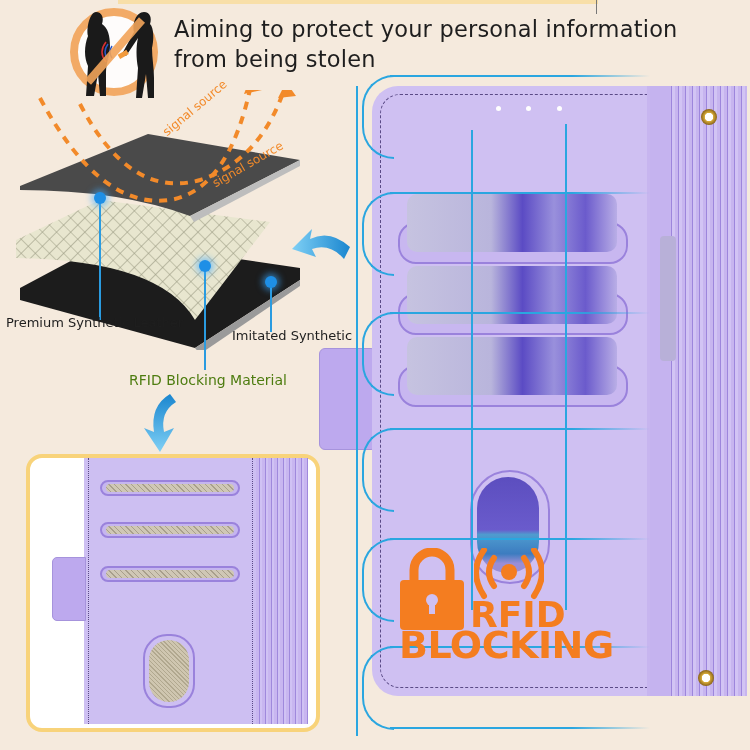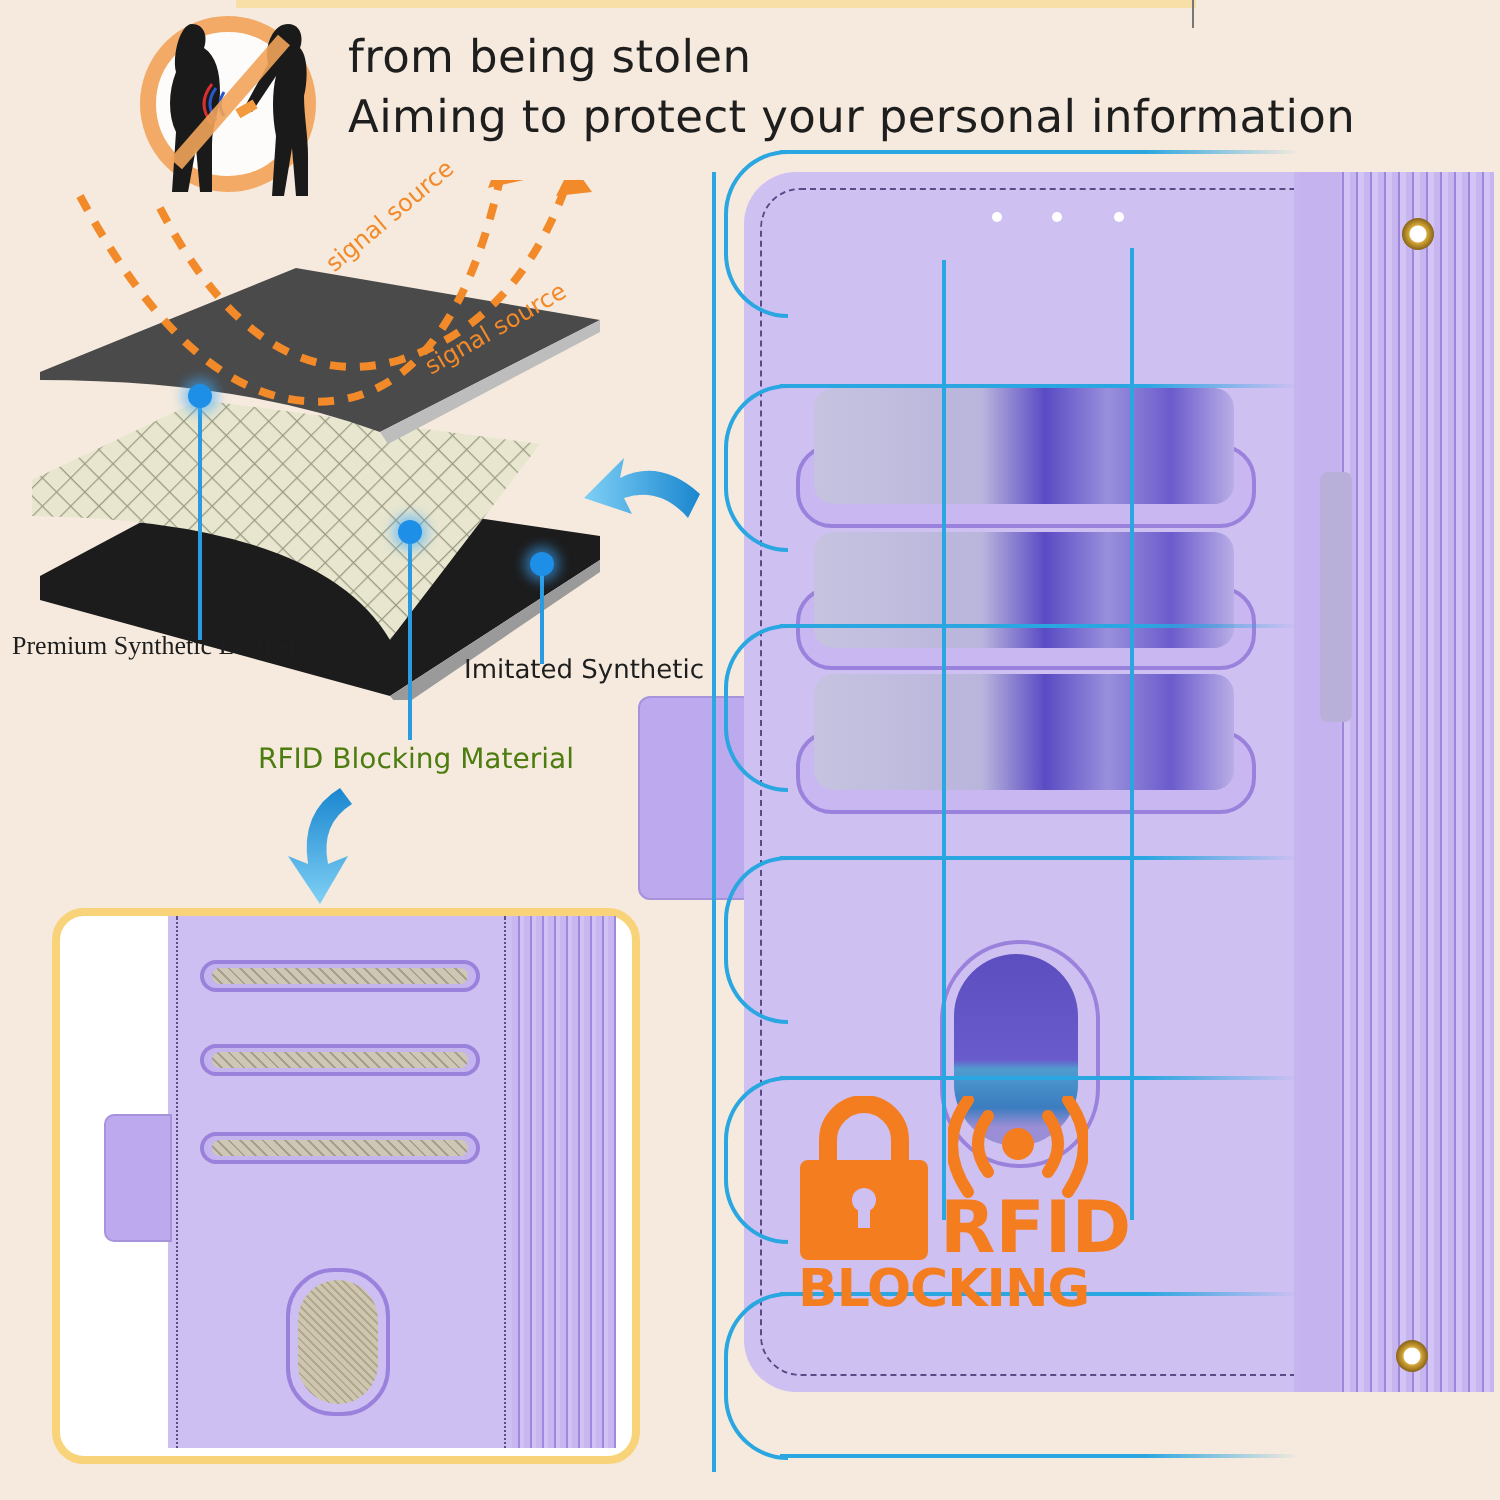--- a/index.html
+++ b/index.html
@@ -45,22 +45,22 @@
     <path d="M30 8 c6 0 8 6 6 12 c6 4 8 12 8 22 c0 10 -4 16 -4 26 l0 24 l-6 0 l-2 -22 l-4 22 l-8 0 l2 -30 c-4 -8 -4 -20 0 -30 c-2 -8 2 -24 8 -24z" fill="#1a1a1a"></path>
     <path d="M78 8 c6 0 8 6 6 12 c4 4 4 16 2 24 c0 10 2 20 2 30 l0 20 l-6 0 l-2 -24 l-4 24 l-6 0 l2 -30 c-2 -10 -2 -22 0 -30 l-12 18 l-4 -2 l12 -22 c-2 -8 2 -20 10 -20z" fill="#1a1a1a"></path>
     <rect x="52" y="48" width="10" height="5" fill="#f29a3c" transform="rotate(-30 57 50)"></rect>
     <path d="M46 42 q-4 6 0 12 M42 40 q-6 8 0 16" fill="none" stroke="#2a58c8" stroke-width="1.5"></path>
     <path d="M40 38 q-8 10 0 20" fill="none" stroke="#d83030" stroke-width="1.5"></path>
     <line x1="22" y1="78" x2="76" y2="16" stroke="#f2a45a" stroke-width="8" opacity="0.9"></line>
   </svg>
 </div>
 
 <div class="abs headline">
+  <div>Aiming to protect your personal information</div>
   <div>from being stolen</div>
-  <div>Aiming to protect your personal information</div>
 </div>
 
 <div class="abs" style="left:0;top:90px;width:320px;height:260px;">
   <svg width="320" height="260" viewBox="0 0 320 260">
     <defs>
       <pattern id="mesh" width="10" height="10" patternUnits="userSpaceOnUse" patternTransform="rotate(45)">
         <rect width="10" height="10" fill="#e8e6cf"></rect>
         <path d="M0 0 L0 10 M0 0 L10 0" stroke="#9a9a82" stroke-width="1.2"></path>
       </pattern>
     </defs>
@@ -82,21 +82,21 @@
 <div class="abs" style="left:160px;top:128px;font-size:12px;color:#f28a2a;transform:rotate(-40deg);transform-origin:left top;">signal source</div>
 <div class="abs" style="left:210px;top:178px;font-size:12px;color:#f28a2a;transform:rotate(-30deg);transform-origin:left top;">signal source</div>
 
 <div class="abs lead" style="left:99px;top:198px;height:122px;"></div>
 <div class="abs dot" style="left:94px;top:192px;"></div>
 <div class="abs lead" style="left:204px;top:266px;height:104px;"></div>
 <div class="abs dot" style="left:199px;top:260px;"></div>
 <div class="abs lead" style="left:270px;top:282px;height:50px;"></div>
 <div class="abs dot" style="left:265px;top:276px;"></div>
 
-<div class="abs label" style="left:6px;top:315px;font-family:Liberation Serif, serif;">Premium Synthetic Leather</div>
+<div class="abs label" style="left:6px;top:315px;">Premium Synthetic Leather</div>
 <div class="abs label-blue" style="left:129px;top:372px;">RFID Blocking Material</div>
 <div class="abs label" style="left:232px;top:328px;">Imitated Synthetic</div>
 
 <div class="abs" style="left:290px;top:225px;width:62px;height:40px;">
   <svg width="62" height="40" viewBox="0 0 62 40">
       <defs>
         <linearGradient id="ga" x1="0" x2="1">
           <stop offset="0" stop-color="#7fd0f5"></stop>
           <stop offset="1" stop-color="#1a86cf"></stop>
         </linearGradient>
@@ -169,21 +169,21 @@
 <div class="abs" style="left:474px;top:548px;width:70px;height:60px;">
   <svg width="70" height="60" viewBox="0 0 70 60">
     <circle cx="35" cy="24" r="8" fill="#f47d20"></circle>
     <path d="M20 10 q-10 14 0 28" fill="none" stroke="#f47d20" stroke-width="6" stroke-linecap="round"></path>
     <path d="M50 10 q10 14 0 28" fill="none" stroke="#f47d20" stroke-width="6" stroke-linecap="round"></path>
     <path d="M10 2 q-16 22 0 46" fill="none" stroke="#f47d20" stroke-width="6" stroke-linecap="round"></path>
     <path d="M60 2 q16 22 0 46" fill="none" stroke="#f47d20" stroke-width="6" stroke-linecap="round"></path>
   </svg>
 </div>
 <div class="abs rfid-text" style="left:470px;top:598px;font-size:36px;line-height:34px;">RFID</div>
-<div class="abs rfid-text" style="left:399px;top:630px;font-size:26px;line-height:30px;letter-spacing:-0.5px;">BLOCKING</div>
+<div class="abs rfid-text" style="left:399px;top:630px;font-size:38px;line-height:30px;letter-spacing:-0.5px;">BLOCKING</div>
 
 <div class="abs inset"></div>
 <div class="abs inset-body"></div>
 <div class="abs inset-spine"></div>
 <div class="abs" style="left:88px;top:458px;width:0;height:266px;border-left:1.5px dotted #5a4a86;"></div>
 <div class="abs" style="left:252px;top:458px;width:0;height:266px;border-left:1.5px dotted #5a4a86;"></div>
 <div class="abs tab" style="left:52px;top:557px;width:32px;height:62px;border:1px solid #a693dc;border-radius:5px 0 0 5px;"></div>
 
 <div class="abs slot" style="left:100px;top:480px;width:136px;height:12px;">
     <div class="slot-fill" style="margin:2px 4px;height:8px;"></div>

